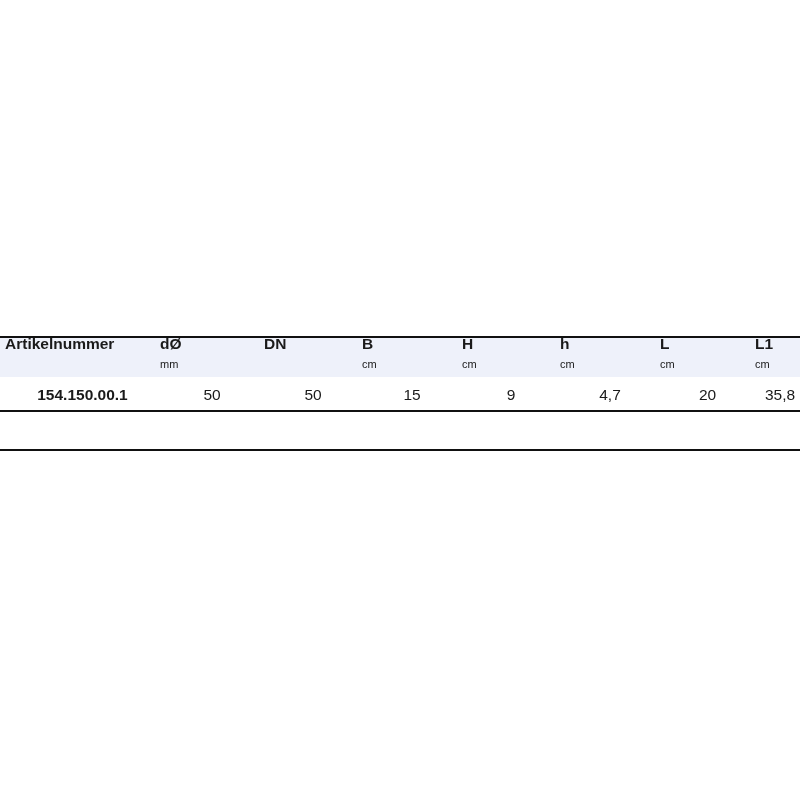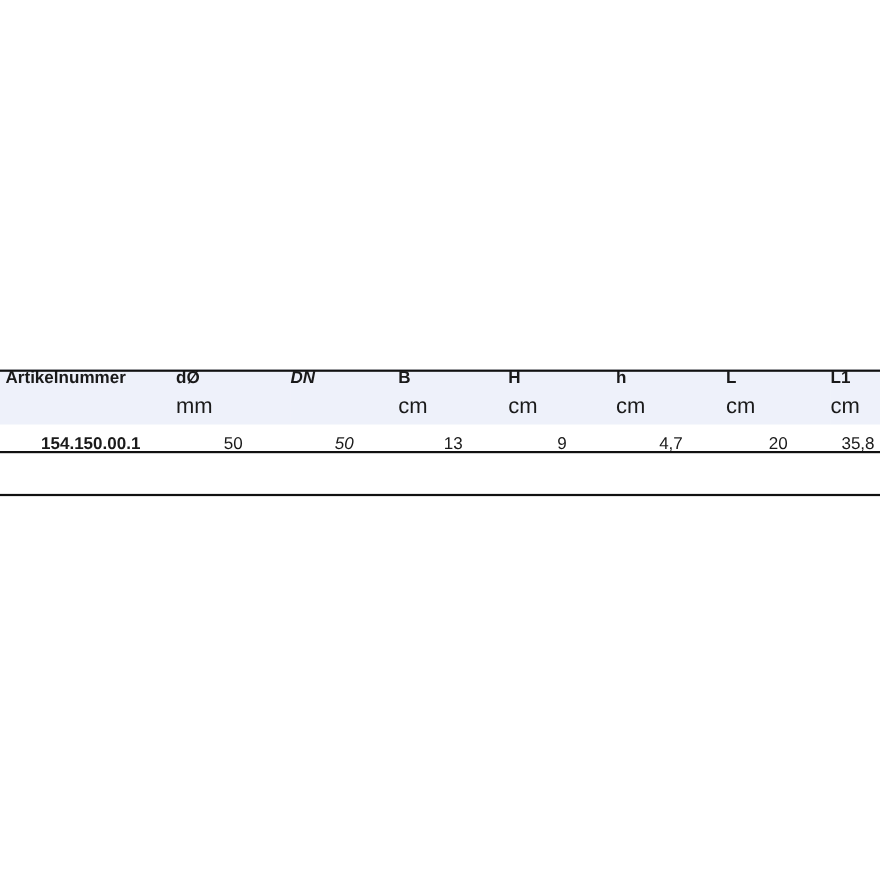--- a/index.html
+++ b/index.html
@@ -48,21 +48,21 @@
   .th-name {
     display: block;
     font-weight: bold;
     font-size: 15.5px;
     padding-bottom: 7px;
     white-space: nowrap;
   }
   .th-unit {
     display: block;
     font-weight: normal;
-    font-size: 20px;
+    font-size: 11px;
     padding-bottom: 7px;
     white-space: nowrap;
   }
   
   .rule-top {
     position: absolute;
     left: 0;
     top: 0;
     width: 800px;
     height: 1.5px;
@@ -90,21 +90,21 @@
     padding: 9px 0 9px 0;
     background: #ffffff;
     vertical-align: top;
     white-space: nowrap;
   }
   td.col-art, th.col-art {
     padding-left: 5px !important;
   }
   .col-art  { width: 155px; }
   .col-d    { width: 104px; }
-  .col-dn   { width: 98px; font-style: italic;  }
+  .col-dn   { width: 98px;  }
   .col-b    { width: 100px; }
   .col-h    { width: 98px;  }
   .col-hl   { width: 100px; }
   .col-l    { width: 95px;  }
   .col-l1   { width: 50px;  }
   td.col-art {
     font-weight: bold;
   }
 </style>
 </head>
@@ -169,21 +169,21 @@
               <span class="th-unit">cm</span>
             </span>
           </th>
         </tr>
       </thead>
       <tbody>
         <tr>
           <td class="col-art">154.150.00.1</td>
           <td class="col-d">50</td>
           <td class="col-dn">50</td>
-          <td class="col-b">13</td>
+          <td class="col-b">15</td>
           <td class="col-h">9</td>
           <td class="col-hl">4,7</td>
           <td class="col-l">20</td>
           <td class="col-l1">35,8</td>
         </tr>
       </tbody>
     </table>
 
   </div>
 </div>

